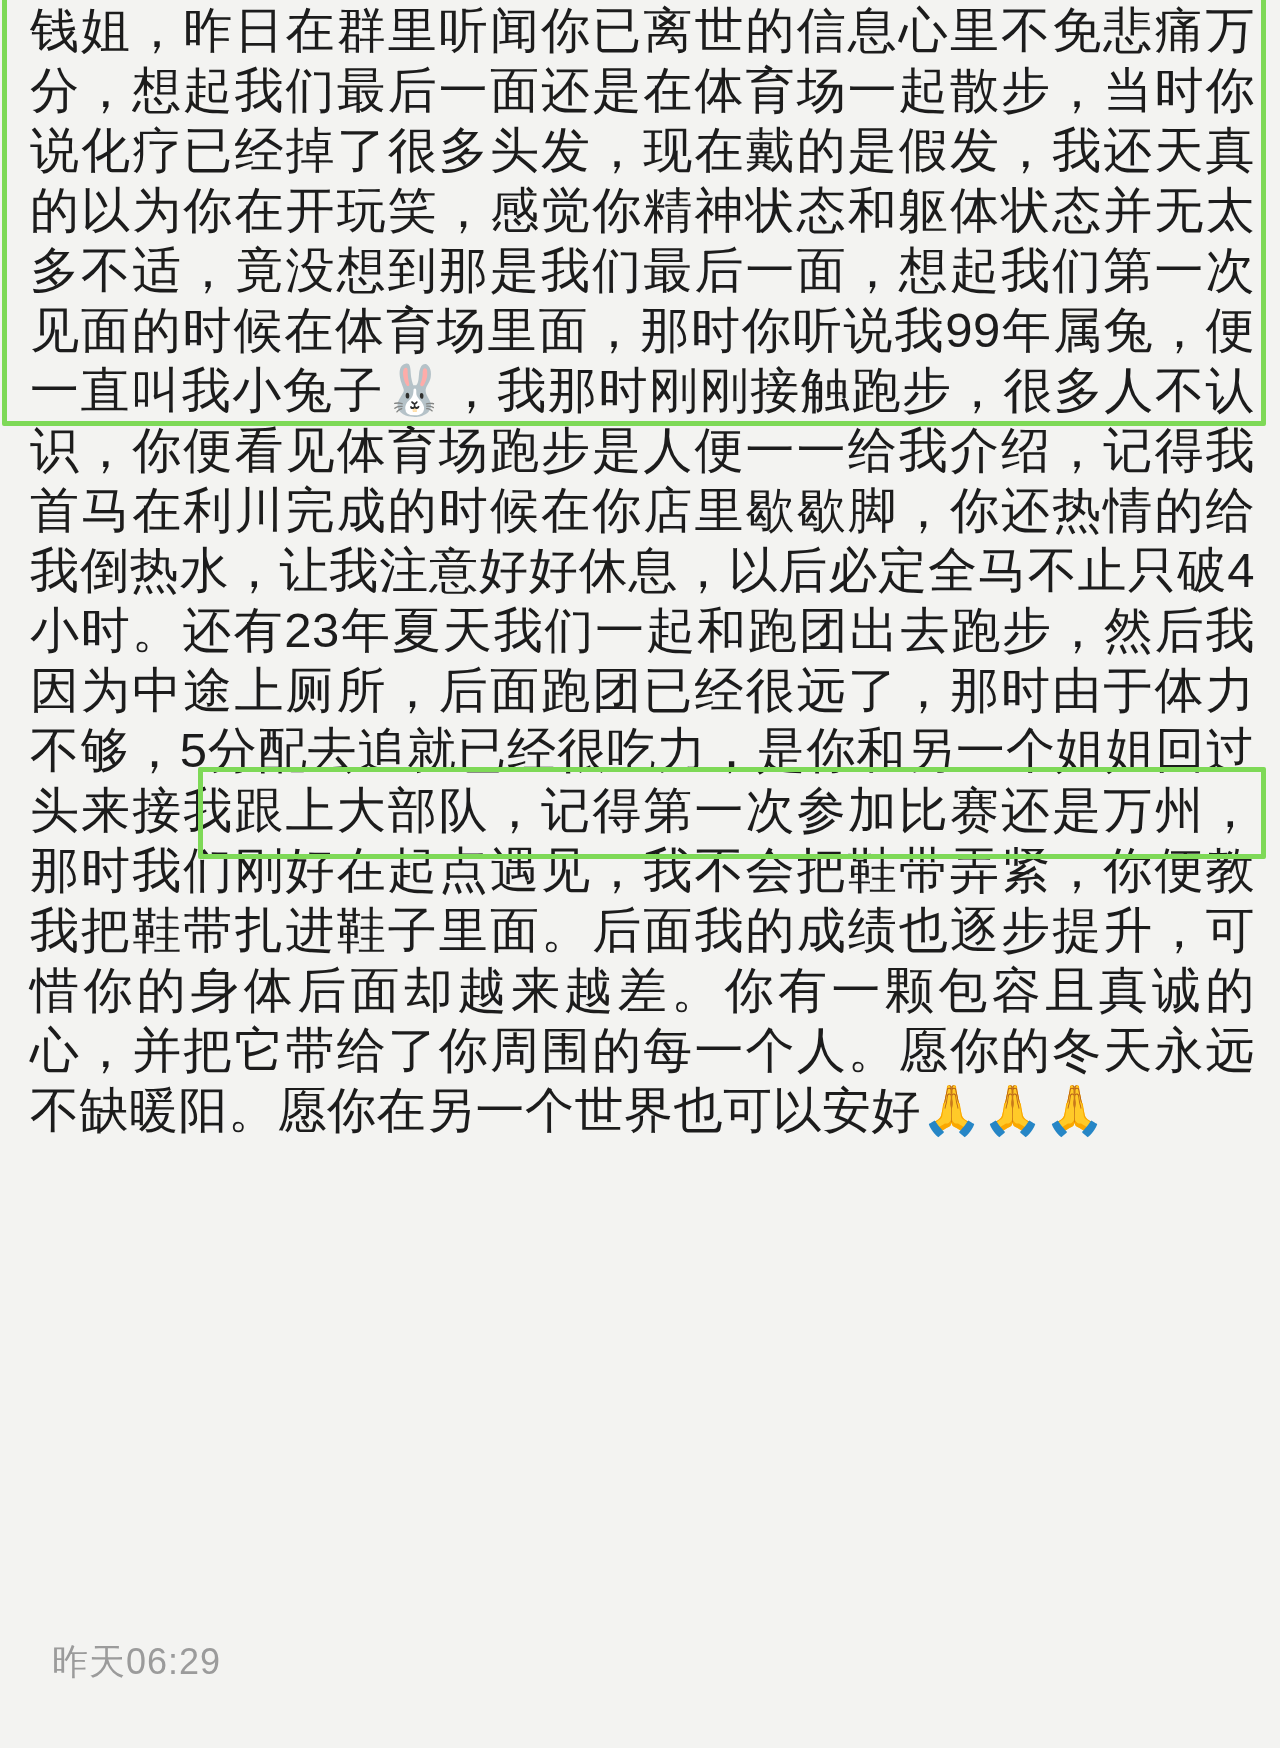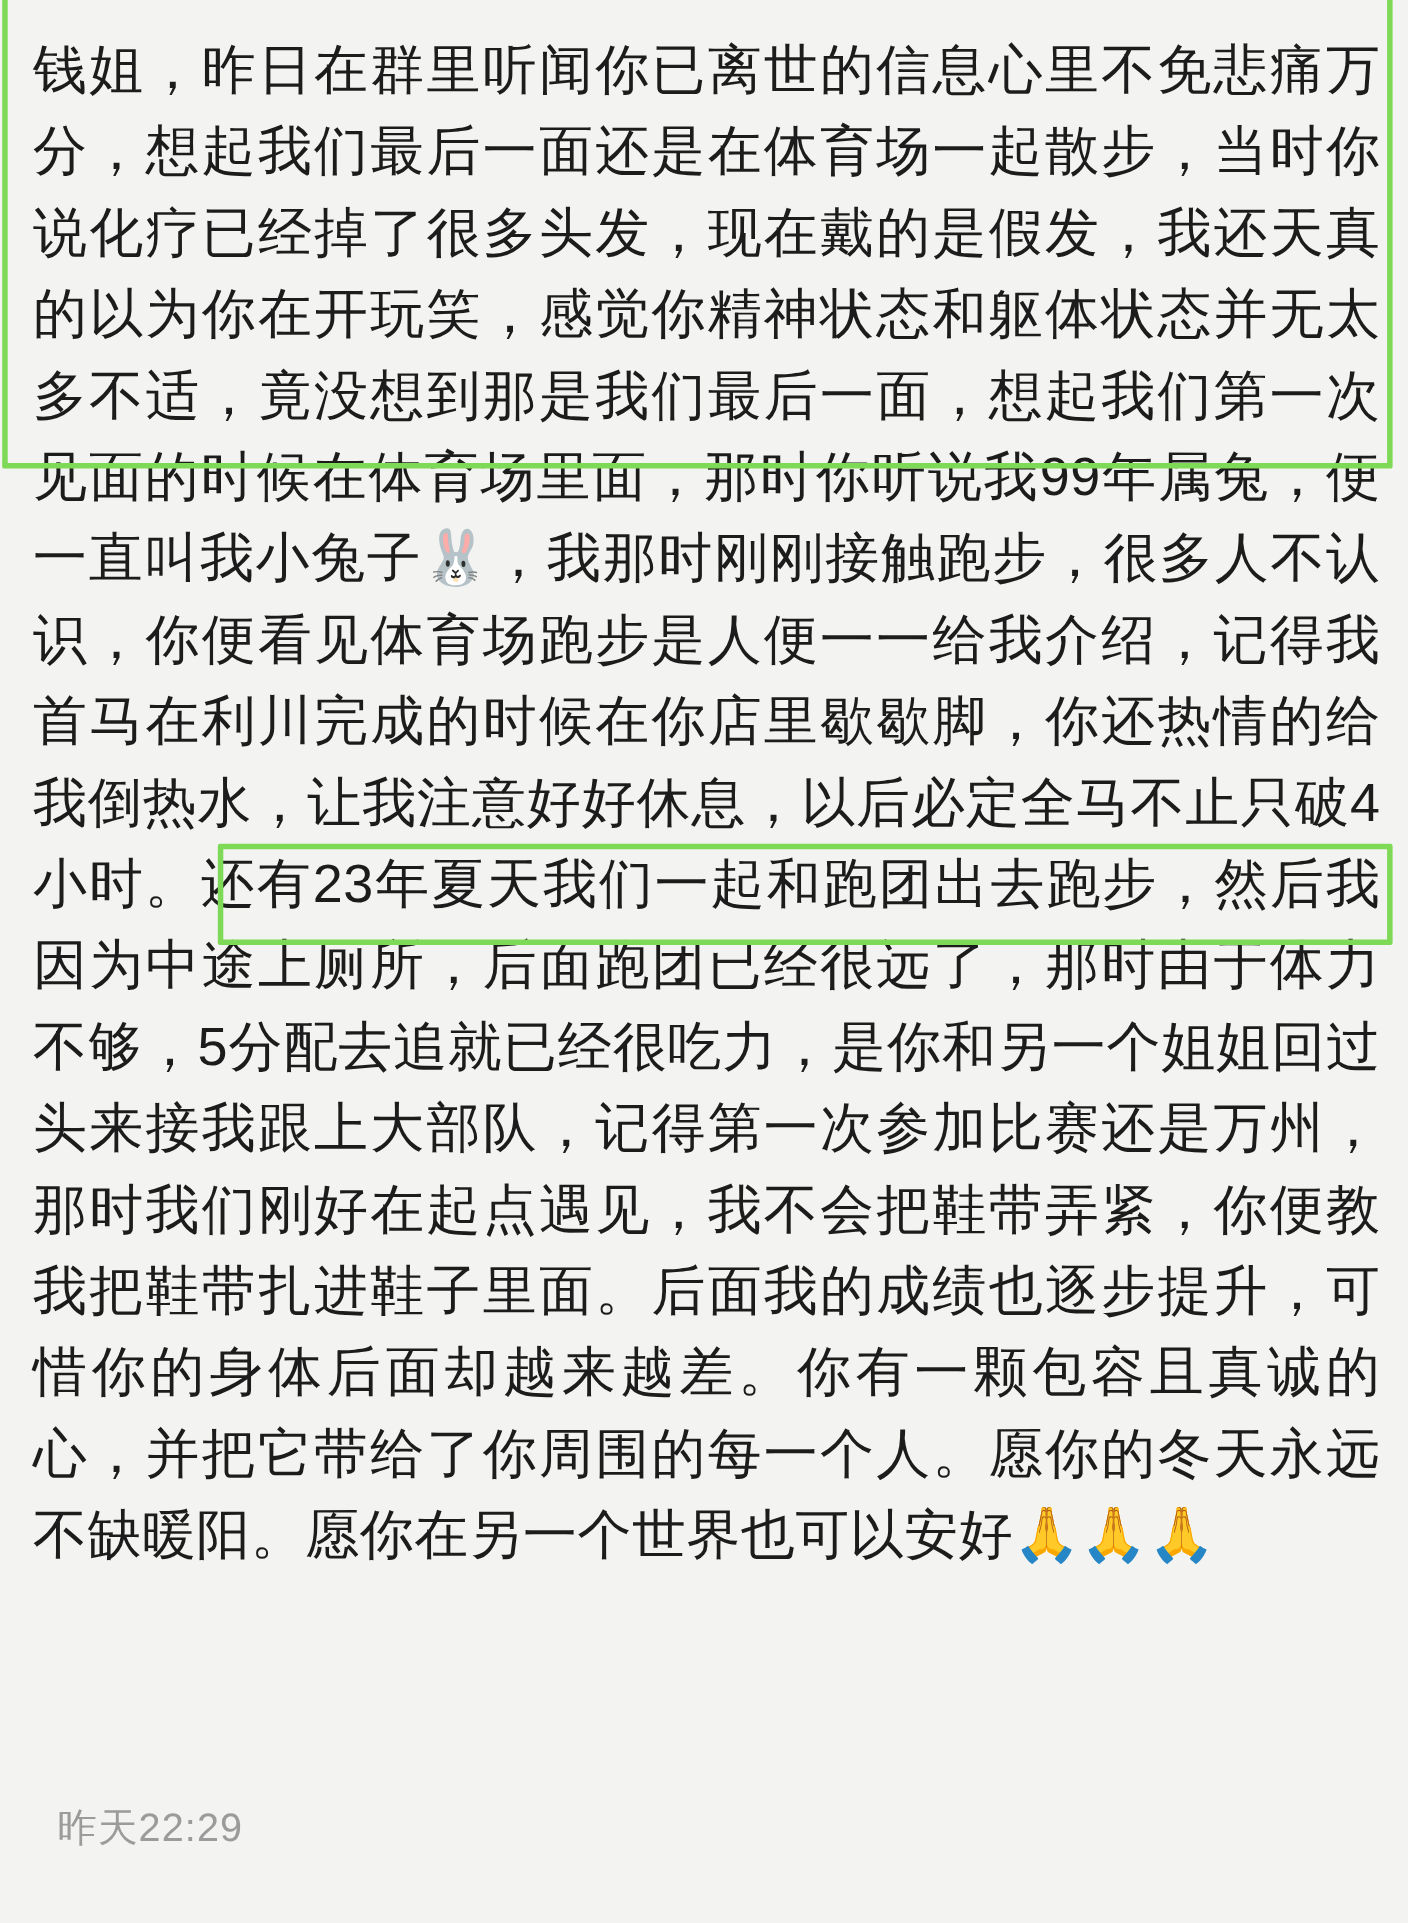--- a/index.html
+++ b/index.html
@@ -20,26 +20,25 @@
     height: 1748px;
     background: #f3f3f1;
     box-sizing: border-box;
   }
   .message-body {
     position: absolute;
     left: 30px;
     top: 0px;
     width: 1225px;
     font-size: 49px;
-    line-height: 74px;
+    line-height: 60px;
     color: #1c1c1c;
     letter-spacing: 0.5px;
     text-align: justify;
     word-break: break-all;
-    margin-top: 27px;
   }
   .timestamp {
     position: absolute;
     left: 52px;
     top: 1638px;
     font-size: 36px;
     color: #9b9b9b;
     letter-spacing: 1px;
   }
   
@@ -68,15 +67,15 @@
 <body>
 
 <div class="screen">
 
   <div class="message-body">钱姐，昨日在群里听闻你已离世的信息心里不免悲痛万分，想起我们最后一面还是在体育场一起散步，当时你说化疗已经掉了很多头发，现在戴的是假发，我还天真的以为你在开玩笑，感觉你精神状态和躯体状态并无太多不适，竟没想到那是我们最后一面，想起我们第一次见面的时候在体育场里面，那时你听说我99年属兔，便一直叫我小兔子🐰，我那时刚刚接触跑步，很多人不认识，你便看见体育场跑步是人便一一给我介绍，记得我首马在利川完成的时候在你店里歇歇脚，你还热情的给我倒热水，让我注意好好休息，以后必定全马不止只破4小时。还有23年夏天我们一起和跑团出去跑步，然后我因为中途上厕所，后面跑团已经很远了，那时由于体力不够，5分配去追就已经很吃力，是你和另一个姐姐回过头来接我跟上大部队，记得第一次参加比赛还是万州，那时我们刚好在起点遇见，我不会把鞋带弄紧，你便教我把鞋带扎进鞋子里面。后面我的成绩也逐步提升，可惜你的身体后面却越来越差。你有一颗包容且真诚的心，并把它带给了你周围的每一个人。愿你的冬天永远不缺暖阳。愿你在另一个世界也可以安好🙏🙏🙏</div>
 
   <div class="highlight-box" id="hl-top"></div>
 
   <div class="highlight-box" id="hl-mid"></div>
 
-  <div class="timestamp">昨天22:29</div>
+  <div class="timestamp">昨天06:29</div>
 
 </div>
 
 </body></html>

